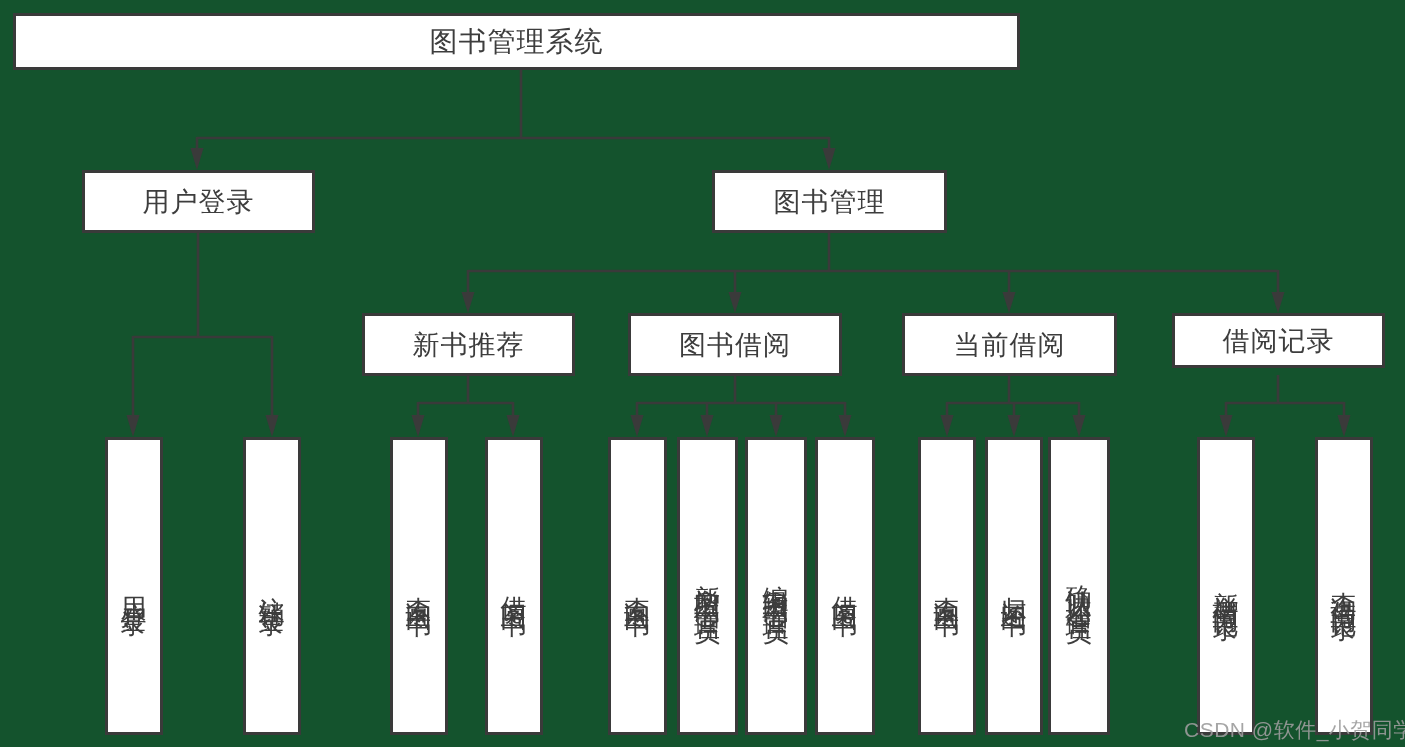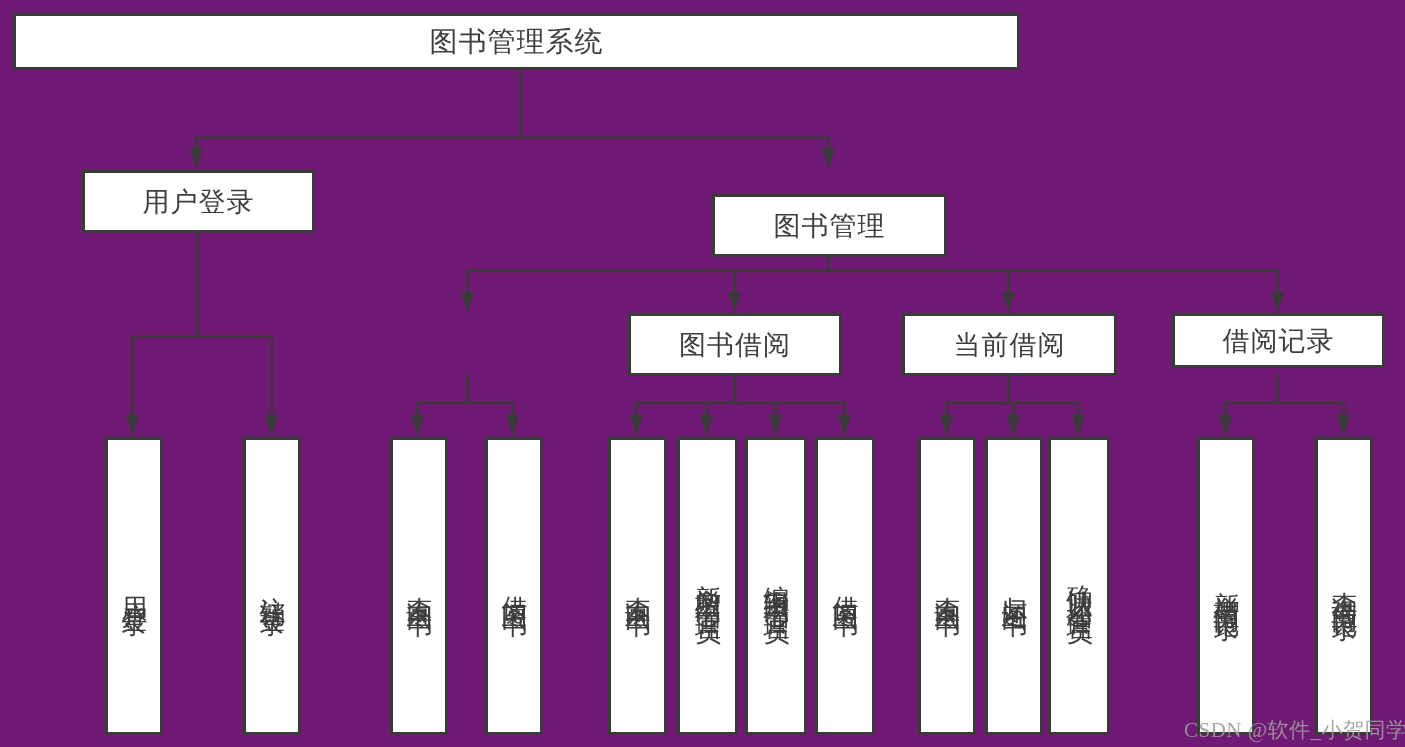--- a/index.html
+++ b/index.html
@@ -4,23 +4,23 @@
 <style>
   html, body {
     margin: 0;
     padding: 0;
     background: #ffffff;
   }
   #canvas {
     position: relative;
     width: 1405px;
     height: 747px;
-    background: #701a75;
+    background: #14532d;
     overflow: hidden;
-    font-family: Liberation Serif, serif;
+    font-family: Liberation Sans, sans-serif;
   }
   #connectors {
     position: absolute;
     left: 0;
     top: 0;
     z-index: 1;
   }
   .box {
     position: absolute;
     box-sizing: border-box;
@@ -105,24 +105,27 @@
     </g>
   </svg>
 
   <div class="box" style="left:13px; top:13px; width:1007px; height:57px;">
     <span class="hlabel root-label">图书管理系统</span>
   </div>
 
   <div class="box" style="left:82px; top:170px; width:233px; height:63px;">
     <span class="hlabel">用户登录</span>
   </div>
-  <div class="box" style="left:712px; top:170px; width:235px; height:63px;margin-top:24px;">
+  <div class="box" style="left:712px; top:170px; width:235px; height:63px;">
     <span class="hlabel">图书管理</span>
   </div>
 
+  <div class="box" style="left:362px; top:313px; width:213px; height:63px;">
+    <span class="hlabel">新书推荐</span>
+  </div>
   <div class="box" style="left:902px; top:313px; width:215px; height:63px;">
     <span class="hlabel">当前借阅</span>
   </div>
   <div class="box" style="left:628px; top:313px; width:214px; height:63px;">
     <span class="hlabel">图书借阅</span>
   </div>
   <div class="box" style="left:1172px; top:313px; width:213px; height:55px;">
     <span class="hlabel">借阅记录</span>
   </div>
 

